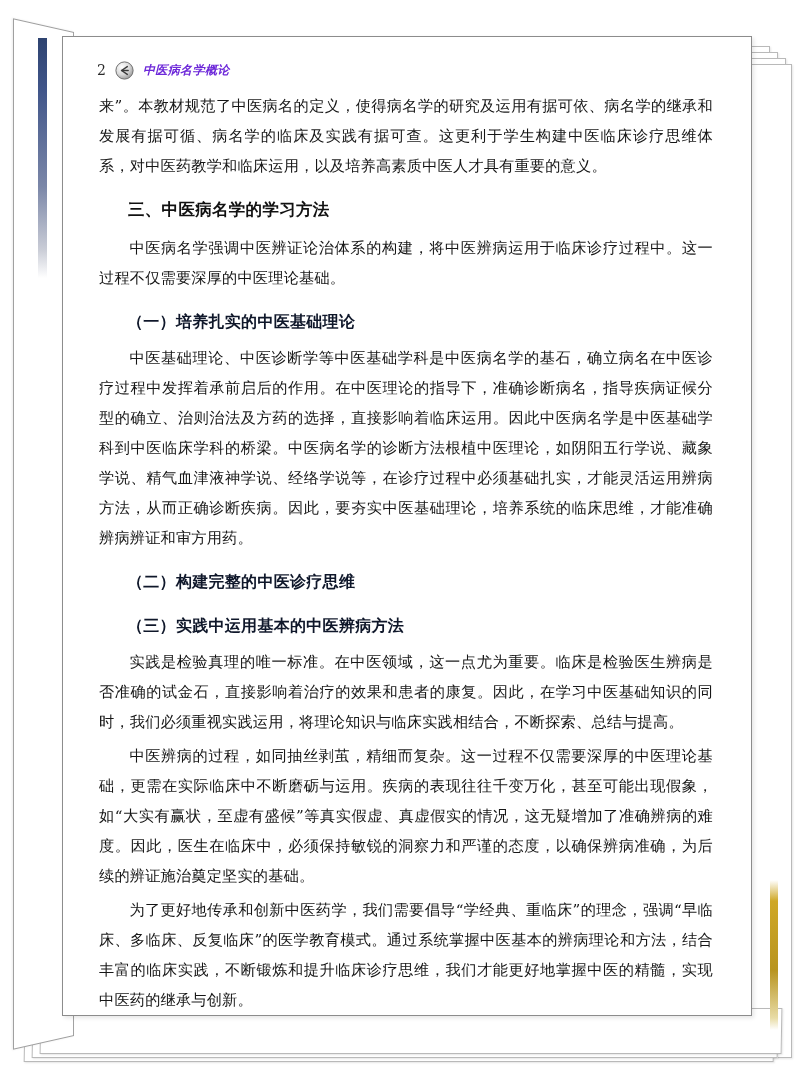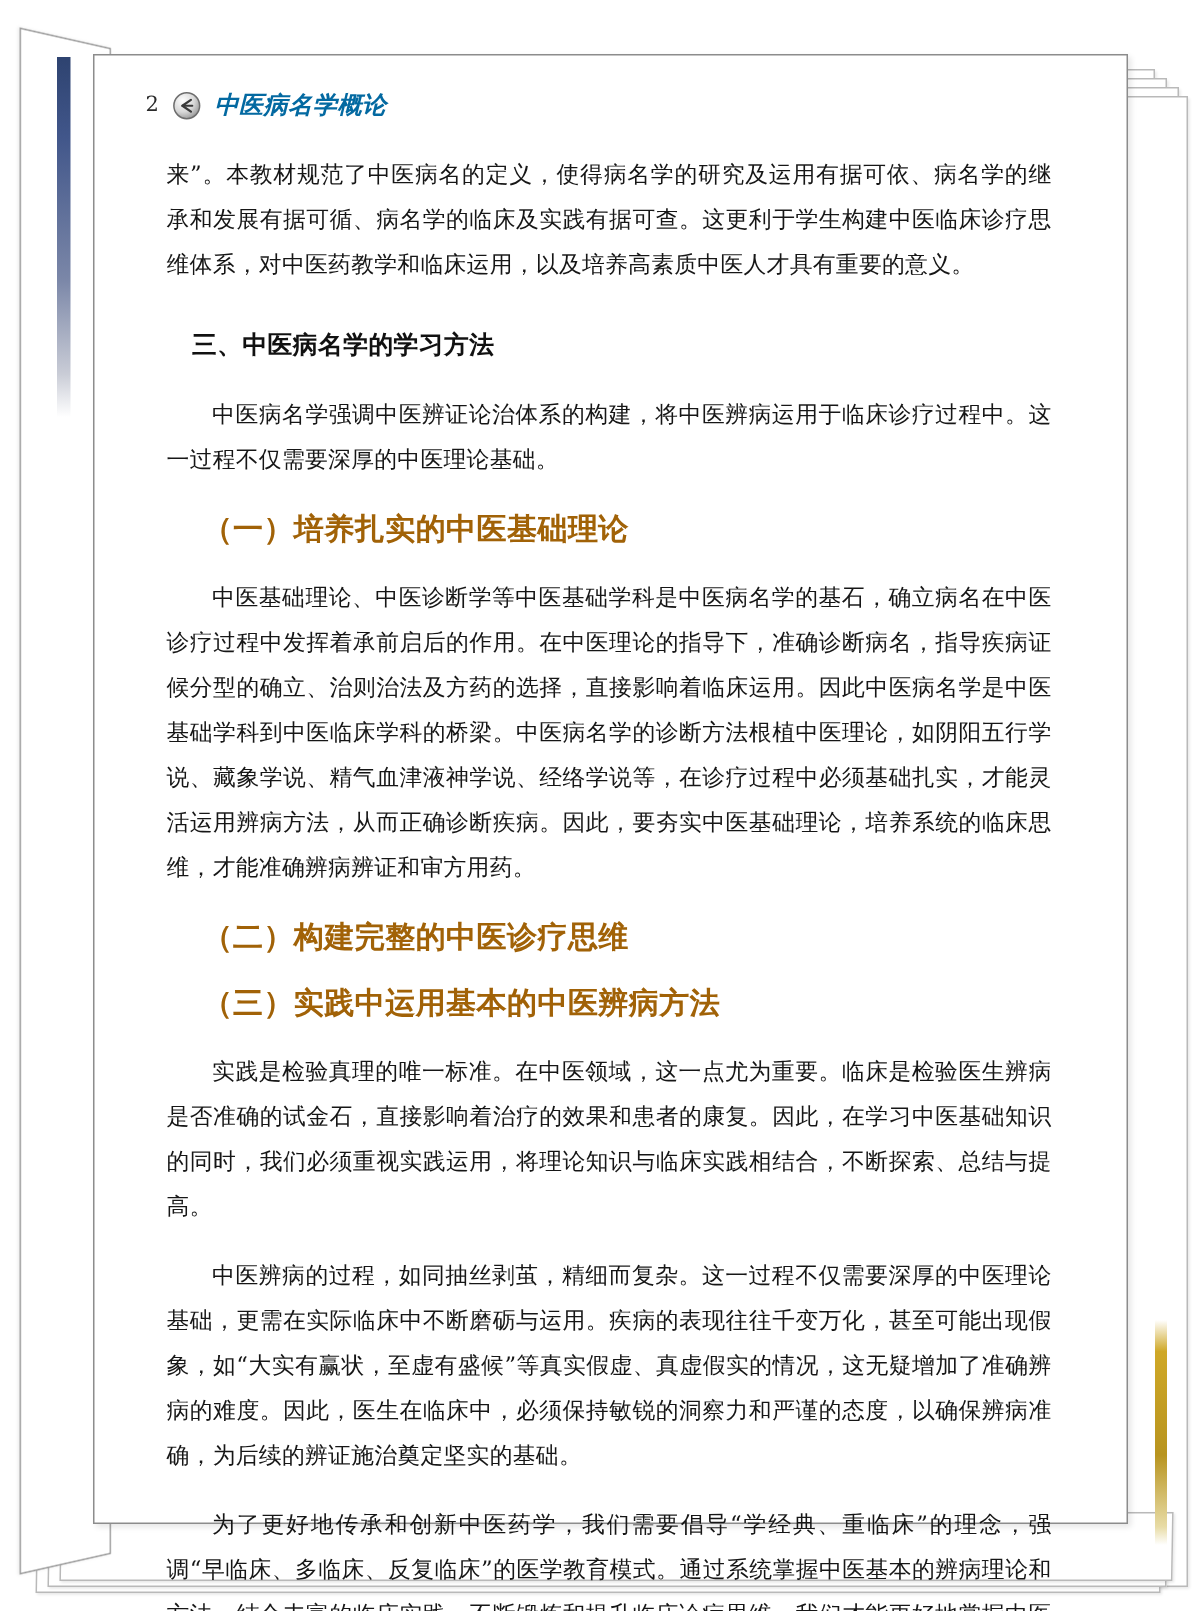--- a/index.html
+++ b/index.html
@@ -100,63 +100,63 @@
     letter-spacing: 0;
   }
   .runhead-icon {
     width: 19px;
     height: 19px;
     flex: 0 0 19px;
     display: block;
   }
   .runhead-title {
     font-family: "DejaVu Serif", "Liberation Serif", serif;
-    font-size: 16px;
+    font-size: 12px;
     font-style: italic;
     font-weight: 700;
-    color: #0369a1;
+    color: #6d28d9;
     letter-spacing: 0.4px;
   }
 
   
   .body {
     margin-top: 6px;
     padding: 0 4px 0 4px;
   }
   p.para {
-    margin: 16px;
+    margin: 4px;
     font-family: "DejaVu Serif", "Liberation Serif", serif;
     font-size: 15.2px;
     line-height: 30px;
     color: #161616;
     text-align: justify;
     text-justify: inter-character;
     letter-spacing: 0.2px;
     text-indent: 2em;
   }
   p.para.noindent { text-indent: 0; }
 
   h2.sec-head {
-    margin: 24px 0 8px 0;
+    margin: 14px 0 8px 0;
     padding-left: 2em;
     font-family: "DejaVu Sans", "Liberation Sans", sans-serif;
     font-size: 16.5px;
     font-weight: 700;
     line-height: 30px;
     color: #111111;
     letter-spacing: 0.3px;
   }
   h3.sub-head {
     margin: 14px 0 6px 0;
     padding-left: 2em;
     font-family: "DejaVu Serif", "Liberation Serif", serif;
-    font-size: 20px;
+    font-size: 16px;
     font-weight: 700;
     line-height: 30px;
-    color: #a16207;
+    color: #0f172a;
     letter-spacing: 0.3px;
   }
 </style>
 </head>
 <body>
 
 <div class="scene">
 
   <div class="sheet sheet-r4"></div>
   <div class="sheet sheet-r3"></div>

